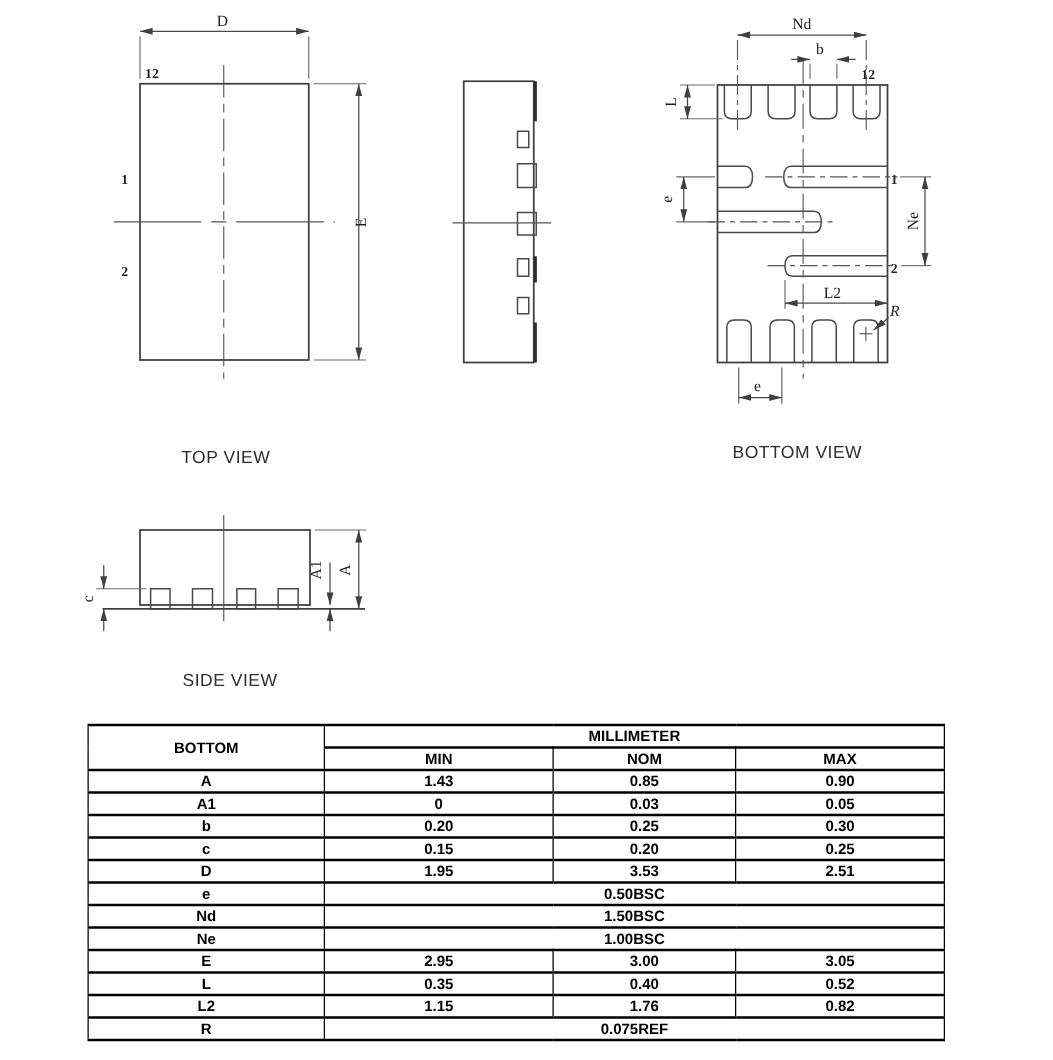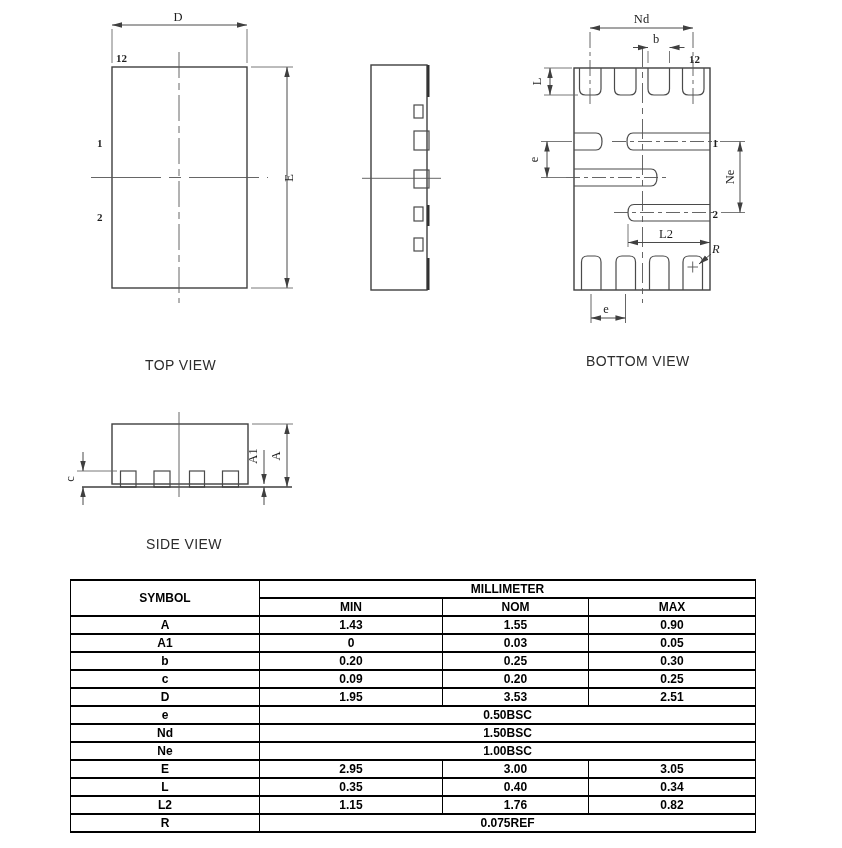--- a/index.html
+++ b/index.html
@@ -175,51 +175,51 @@
 
 <table class="dims">
   <colgroup>
         <col style="width:189px">
         <col style="width:183px">
         <col style="width:146px">
         <col style="width:167px">
       </colgroup>
   <thead>
     <tr>
-      <th rowspan="2">SYMBOL</th>
+      <th rowspan="2">BOTTOM</th>
       <th colspan="3">MILLIMETER</th>
     </tr>
     <tr>
       <th>MIN</th>
       <th>NOM</th>
       <th>MAX</th>
     </tr>
   </thead>
   <tbody>
     <tr>
       <td>A</td>
       <td>1.43</td>
-      <td>1.55</td>
+      <td>0.85</td>
       <td>0.90</td>
     </tr>
     <tr>
       <td>A1</td>
       <td>0</td>
       <td>0.03</td>
       <td>0.05</td>
     </tr>
     <tr>
       <td>b</td>
       <td>0.20</td>
       <td>0.25</td>
       <td>0.30</td>
     </tr>
     <tr>
       <td>c</td>
-      <td>0.09</td>
+      <td>0.15</td>
       <td>0.20</td>
       <td>0.25</td>
     </tr>
     <tr>
       <td>D</td>
       <td>1.95</td>
       <td>3.53</td>
       <td>2.51</td>
     </tr>
     <tr>
@@ -237,21 +237,21 @@
     <tr>
       <td>E</td>
       <td>2.95</td>
       <td>3.00</td>
       <td>3.05</td>
     </tr>
     <tr>
       <td>L</td>
       <td>0.35</td>
       <td>0.40</td>
-      <td>0.34</td>
+      <td>0.52</td>
     </tr>
     <tr>
       <td>L2</td>
       <td>1.15</td>
       <td>1.76</td>
       <td>0.82</td>
     </tr>
     <tr>
       <td>R</td>
       <td colspan="3">0.075REF</td>

